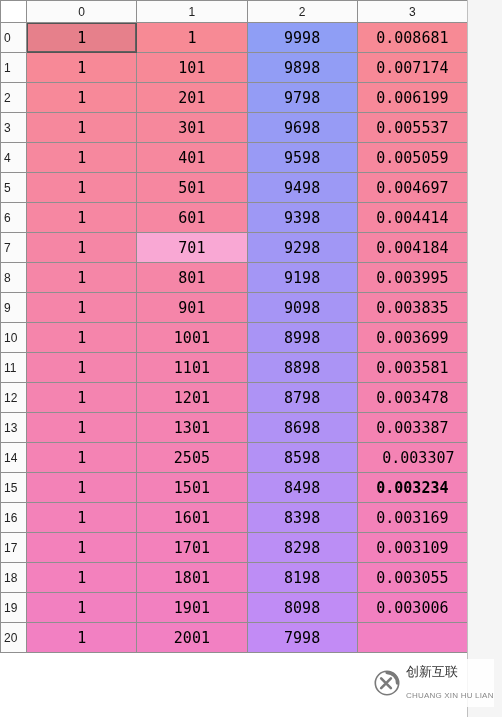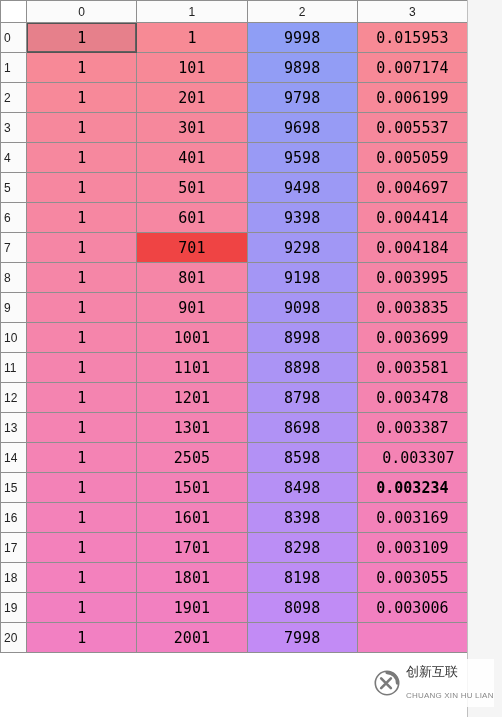--- a/index.html
+++ b/index.html
@@ -120,21 +120,21 @@
       <div class="cell col-hdr first">0</div>
       <div class="cell col-hdr first">1</div>
       <div class="cell col-hdr first">2</div>
       <div class="cell col-hdr first">3</div>
     </div>
     <div class="row">
       <div class="cell row-hdr">0</div>
       <div class="cell data-cell selected" style="background: rgb(247, 138, 149);">1</div>
       <div class="cell data-cell" style="background: rgb(247, 138, 149);">1</div>
       <div class="cell data-cell" style="background: rgb(143, 158, 245);">9998</div>
-      <div class="cell data-cell" style="background: rgb(247, 138, 149);">0.015953</div>
+      <div class="cell data-cell" style="background: rgb(247, 138, 149);">0.008681</div>
     </div>
     <div class="row">
       <div class="cell row-hdr">1</div>
       <div class="cell data-cell" style="background: rgb(247, 137, 151);">1</div>
       <div class="cell data-cell" style="background: rgb(247, 137, 151);">101</div>
       <div class="cell data-cell" style="background: rgb(146, 157, 245);">9898</div>
       <div class="cell data-cell" style="background: rgb(247, 137, 151);">0.007174</div>
     </div>
     <div class="row">
       <div class="cell row-hdr">2</div>
@@ -167,21 +167,21 @@
     <div class="row">
       <div class="cell row-hdr">6</div>
       <div class="cell data-cell" style="background: rgb(246, 135, 162);">1</div>
       <div class="cell data-cell" style="background: rgb(246, 135, 162);">601</div>
       <div class="cell data-cell" style="background: rgb(158, 152, 245);">9398</div>
       <div class="cell data-cell" style="background: rgb(246, 135, 162);">0.004414</div>
     </div>
     <div class="row">
       <div class="cell row-hdr">7</div>
       <div class="cell data-cell" style="background: rgb(245, 134, 165);">1</div>
-      <div class="cell data-cell" style="background: #ef4444;">701</div>
+      <div class="cell data-cell" style="background: #f9a8d4;">701</div>
       <div class="cell data-cell" style="background: rgb(161, 151, 245);">9298</div>
       <div class="cell data-cell" style="background: rgb(245, 134, 165);">0.004184</div>
     </div>
     <div class="row">
       <div class="cell row-hdr">8</div>
       <div class="cell data-cell" style="background: rgb(245, 134, 167);">1</div>
       <div class="cell data-cell" style="background: rgb(245, 134, 167);">801</div>
       <div class="cell data-cell" style="background: rgb(164, 150, 245);">9198</div>
       <div class="cell data-cell" style="background: rgb(245, 134, 167); margin-left: 37px;">0.003995</div>
     </div>

